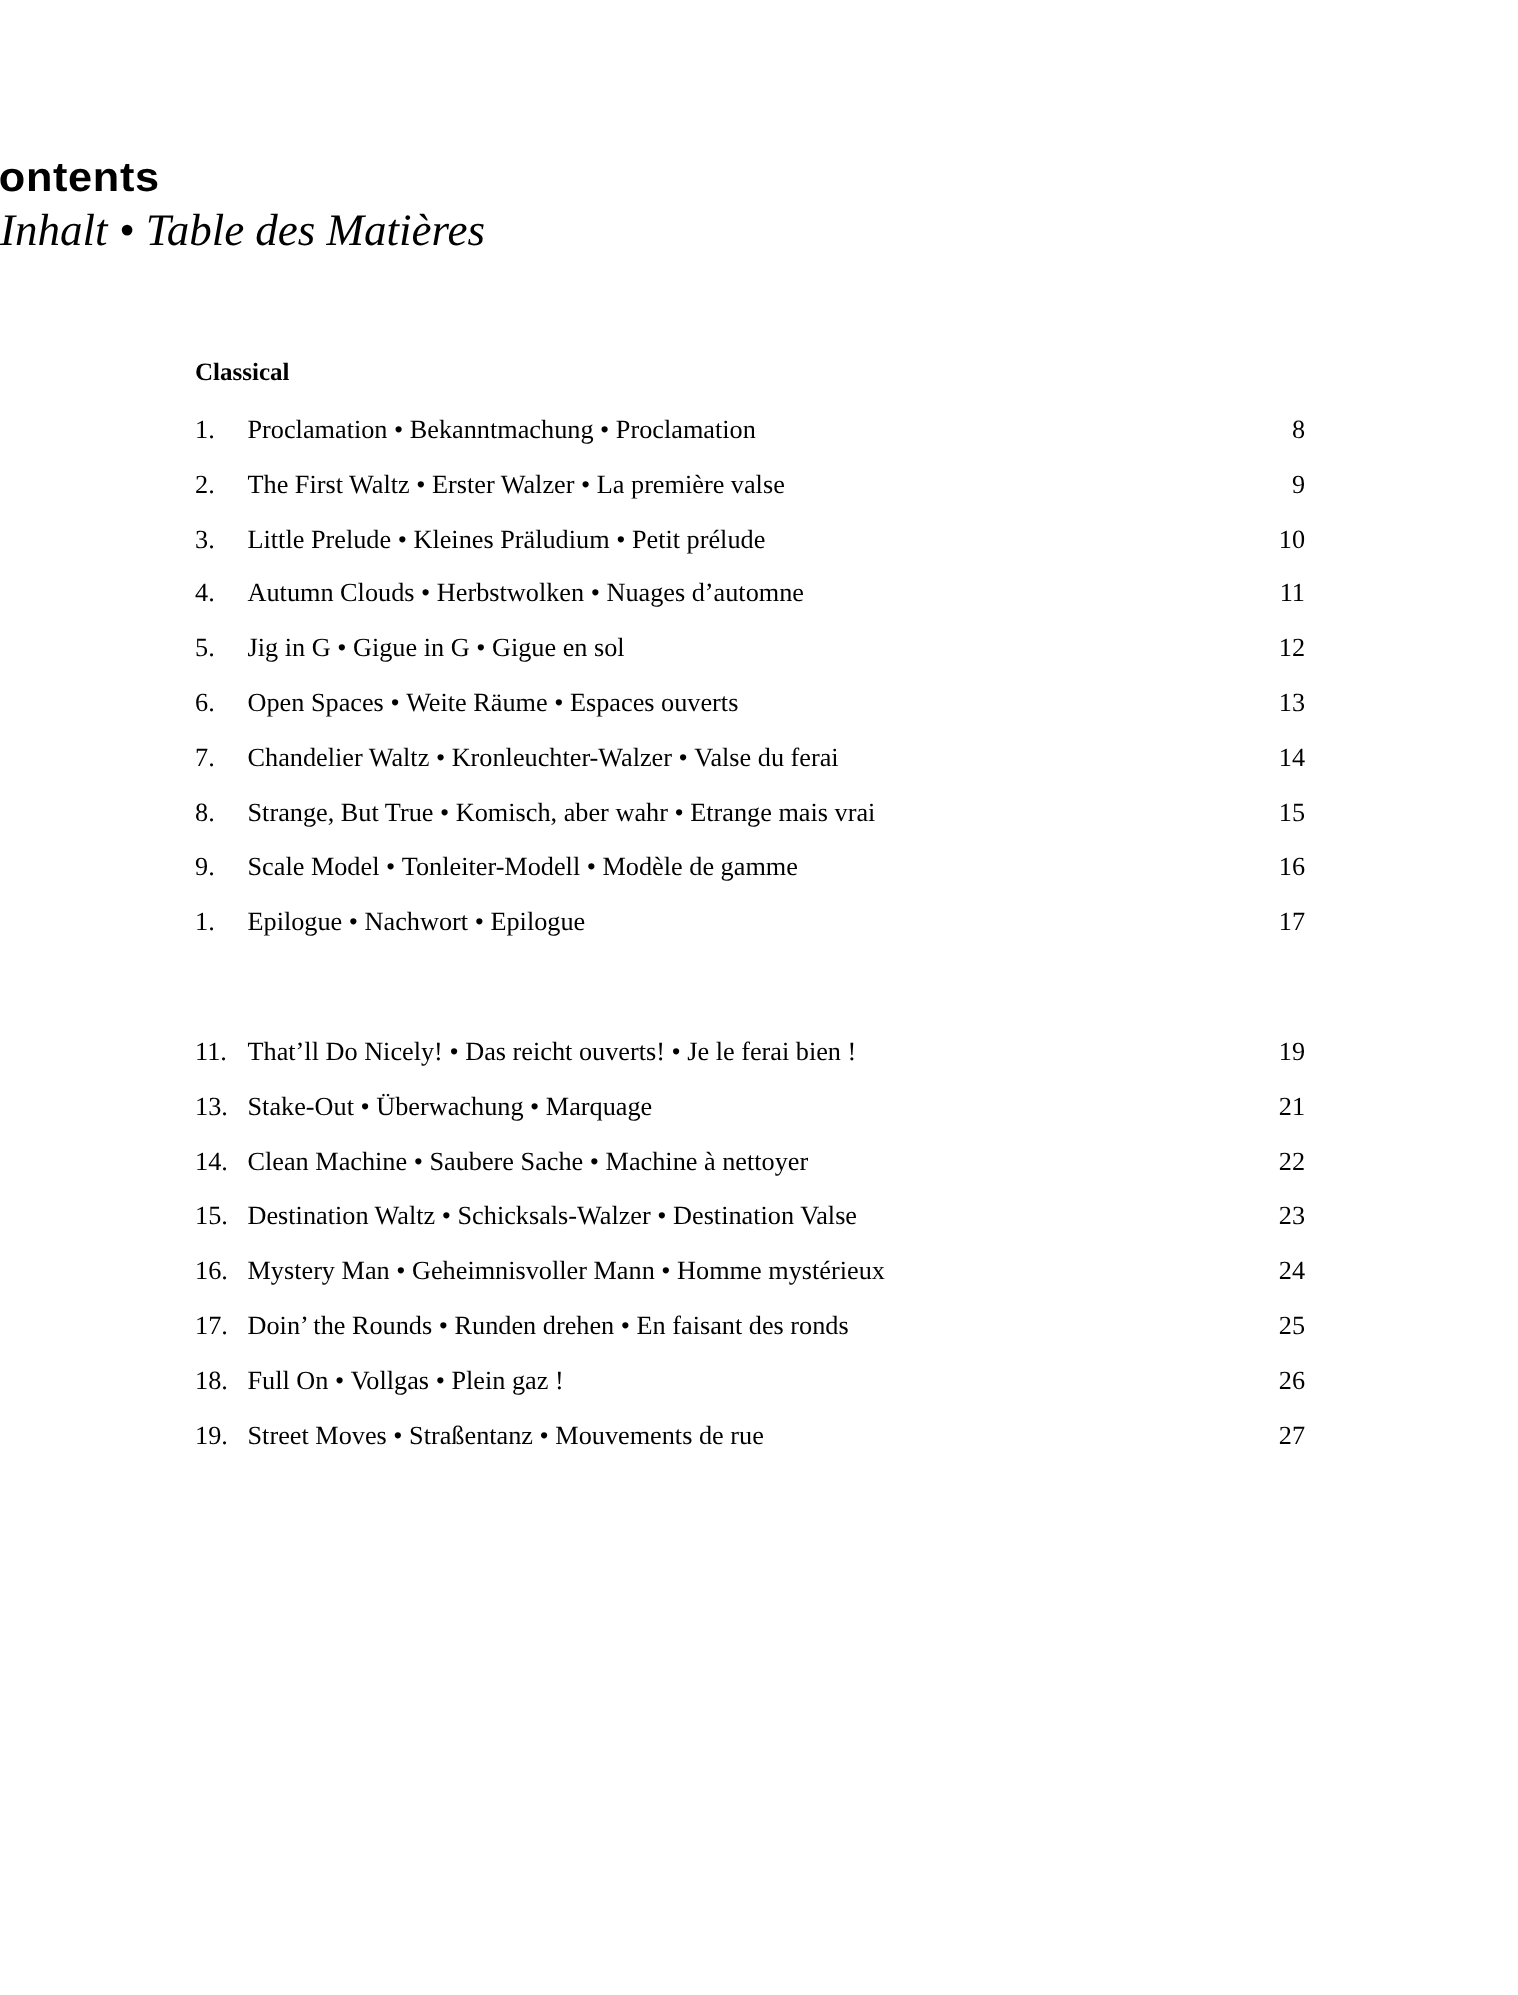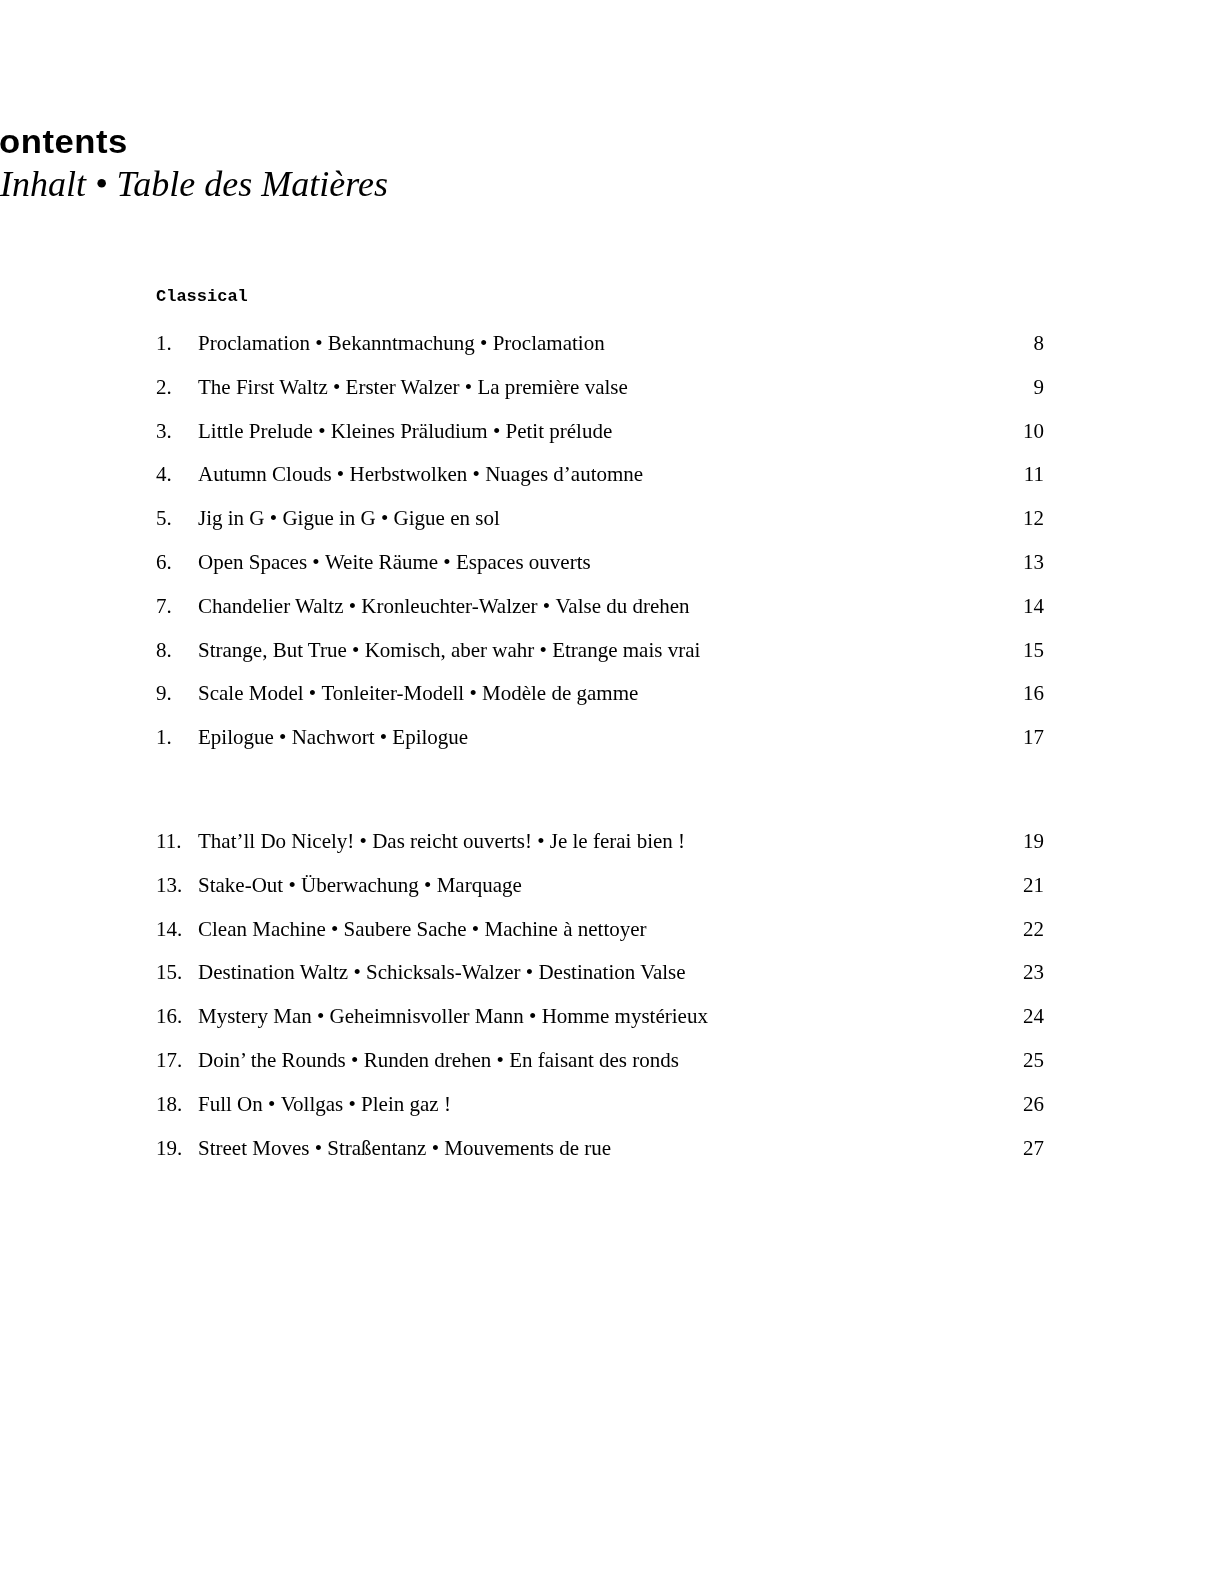--- a/index.html
+++ b/index.html
@@ -14,21 +14,21 @@
       font-size: 33px; line-height: 40px; letter-spacing: 0.5px;
       transform: scaleX(1.05);
     }
     .subtitle { font-style: italic; font-size: 36px; line-height: 40px; margin-top: 2px; }
     .section { position: absolute; left: 156px; width: 888px; }
     .section-header {
       display: flex; justify-content: space-between; align-items: baseline;
       height: 44px; margin-bottom: 0;
     }
     .section-title {
-      font-family: Liberation Mono, monospace; font-weight: bold; font-size: 17px;
+      font-family: Liberation Serif, serif; font-weight: bold; font-size: 20px;
     }
     .section-page { font-size: 21px; }
     .entry {
       display: flex; align-items: baseline; justify-content: space-between;
       height: 43.8px; font-size: 21px;
     }
     .entry-left { display: flex; align-items: baseline; }
     .num { width: 42px; display: inline-block; }
     .en { }
     .it { }
@@ -114,21 +114,21 @@
         </span>
         <span class="page">13</span>
       </div>
       <div class="entry">
         <span class="entry-left">
           <span class="num">7.</span>
           <span class="en">Chandelier Waltz</span>
           <span class="sep" style="white-space:pre"> • </span>
           <span class="it">Kronleuchter-Walzer</span>
           <span class="sep" style="white-space:pre"> • </span>
-          <span class="it">Valse du drehen</span>
+          <span class="it">Valse du ferai</span>
         </span>
         <span class="page">14</span>
       </div>
       <div class="entry">
         <span class="entry-left">
           <span class="num">8.</span>
           <span class="en">Strange, But True</span>
           <span class="sep" style="white-space:pre"> • </span>
           <span class="it">Komisch, aber wahr</span>
           <span class="sep" style="white-space:pre"> • </span>

